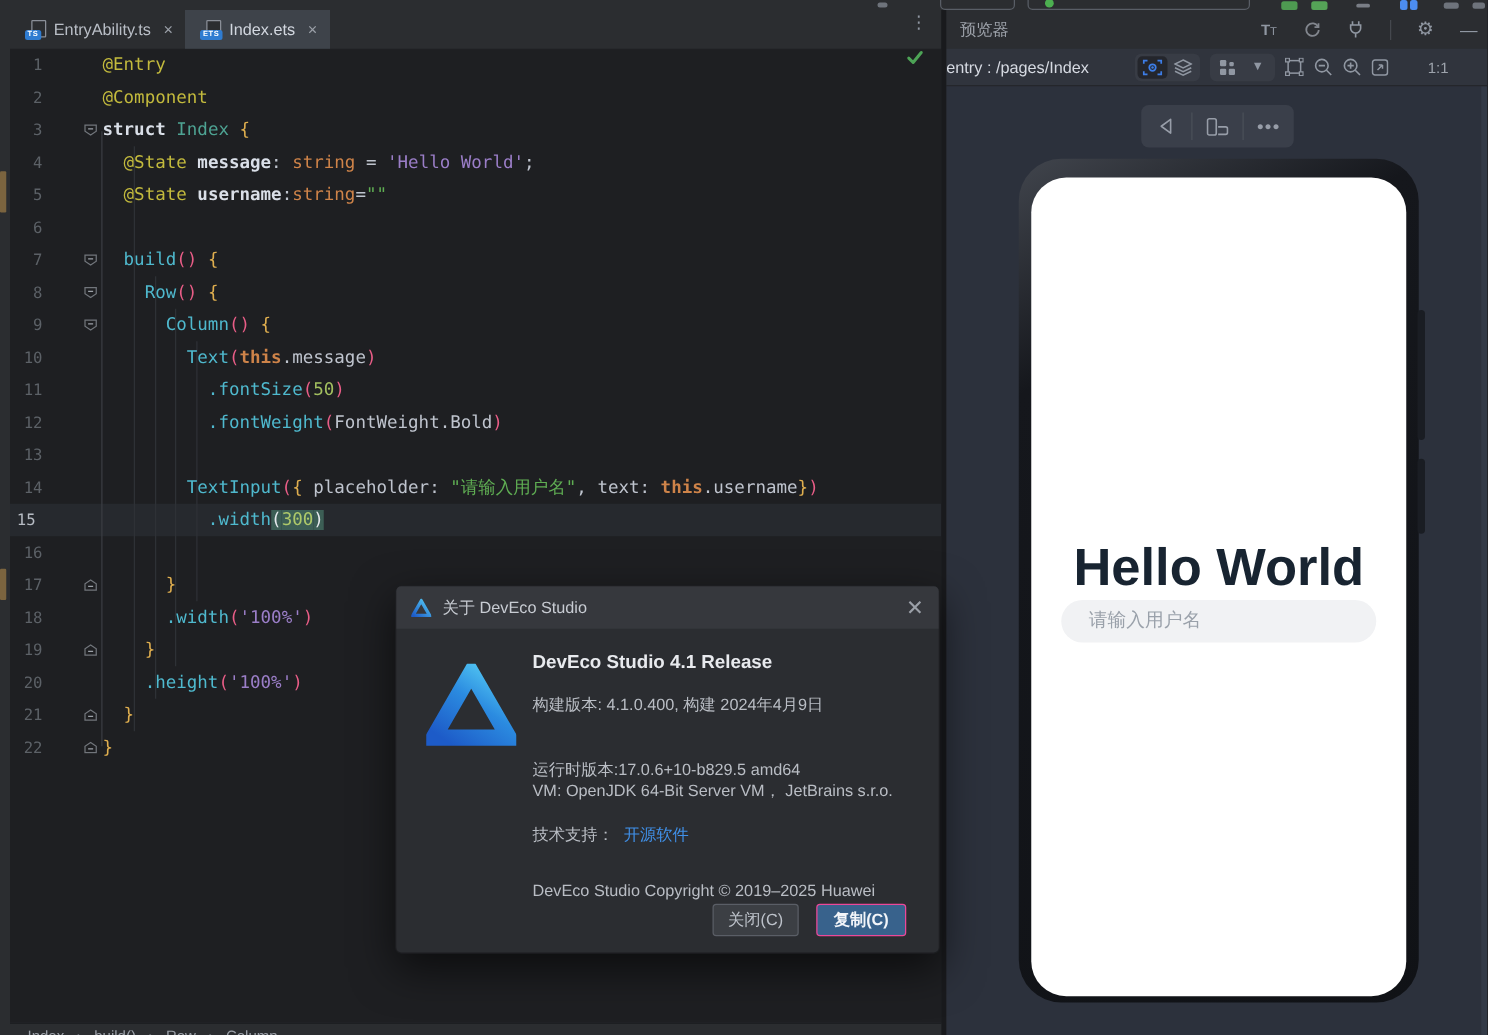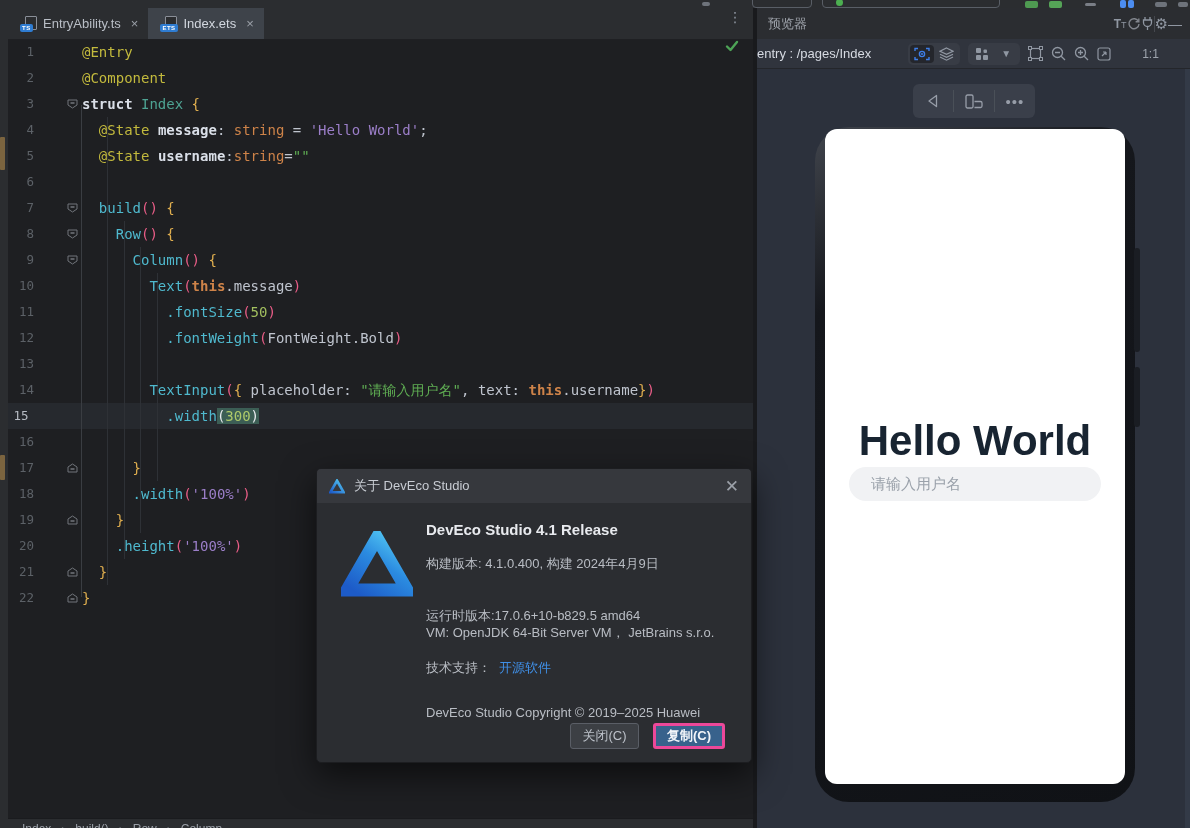--- a/index.html
+++ b/index.html
@@ -50,42 +50,42 @@
 
   #breadcrumbs{left:8px;top:818px;width:745px;height:10px;background:#2B2D30;border-top:1px solid #1A1B1E;
                overflow:hidden;font-size:12px;color:#9BA0A8;display:flex;gap:10px;padding:3px 0 0 14px;box-sizing:border-box;z-index:4;}
   .bc-sep{color:#6A6E75;}
 
   #divider-v{left:753px;top:8px;width:4px;height:820px;background:#191A1D;z-index:3;}
 
   
   #pv-header{left:757px;top:8px;width:433px;height:31px;background:#2B2D31;display:flex;align-items:center;z-index:2;}
   #pv-title{font-size:13px;color:#9DA2AA;margin-left:11px;}
-  #pv-header .icons{margin-left:auto;display:flex;align-items:center;gap:0;margin-right:8px;color:#9097A2;}
+  #pv-header .icons{margin-left:auto;display:flex;align-items:center;gap:21px;margin-right:8px;color:#9097A2;}
   .vdiv{width:1px;height:16px;background:#45484E;}
   #pv-toolbar{left:757px;top:39px;width:433px;height:29px;background:#30343D;border-bottom:1px solid #24262B;
               display:flex;align-items:center;z-index:2;}
   #pv-page{font-size:13px;color:#D6DAE2;white-space:nowrap;}
   .btn-group{display:flex;align-items:center;background:#383C45;border-radius:5px;padding:2px;height:22px;box-sizing:border-box;}
   .bg-btn{display:flex;align-items:center;justify-content:center;width:24px;height:18px;border-radius:4px;}
   .bg-btn.active{background:#24262C;}
   #pv-toolbar .right-icons{display:flex;align-items:center;gap:8px;margin-left:8px;color:#9097A2;overflow:hidden;}
   #zoom-label{font-size:12px;color:#9DA3AC;white-space:nowrap;margin-left:23px;}
 
   #pv-canvas{left:757px;top:68px;width:433px;height:760px;background:#2C313C;overflow:hidden;}
   #pv-scrollbar{position:absolute;right:0;top:0;width:5px;height:760px;background:#3A4150;opacity:.55;}
 
   #phone-toolbar{position:absolute;left:156px;top:16px;width:122px;height:34px;background:#3A3F4A;border-radius:6px;
                  display:flex;align-items:center;}
   .pt-btn{flex:1;display:flex;align-items:center;justify-content:center;height:100%;color:#979DA8;}
   .pt-sep{width:1px;height:22px;background:#4A5058;}
 
   #phone{position:absolute;left:58px;top:59px;width:320px;height:675px;border-radius:34px;
          background:linear-gradient(150deg,#41454d 0%,#15171c 22%,#101216 100%);}
-  #phone-screen{position:absolute;left:10px;top:2px;width:300px;height:655px;background:#ffffff;border-radius:12px;overflow:hidden;}
+  #phone-screen{position:absolute;left:10px;top:15px;width:300px;height:655px;background:#ffffff;border-radius:28px;overflow:hidden;}
   .side-btn{position:absolute;width:6px;background:#1A1D23;border-radius:3px;}
   #hello-text{position:absolute;left:0;top:288px;width:300px;text-align:center;
               font-size:42px;font-weight:bold;color:#182431;letter-spacing:0;}
   #phone-input{position:absolute;left:24px;top:338px;width:252px;height:34px;background:#F1F2F4;border-radius:17px;
                font-size:15px;color:#9AA1AA;line-height:34px;padding-left:22px;box-sizing:border-box;}
 
   
   #about{left:316px;top:468px;width:436px;height:295px;background:#2B2D31;border:1px solid #1C1D20;border-radius:5px;
          box-shadow:0 12px 34px rgba(0,0,0,.6);z-index:20;box-sizing:border-box;overflow:hidden;}
   #about-titlebar{height:34px;background:#36383D;display:flex;align-items:center;padding:0 12px;gap:9px;}
@@ -95,21 +95,21 @@
   .ab-line{position:absolute;left:109px;font-size:13px;color:#B9BDC4;white-space:nowrap;}
   #ab-product{top:52px;font-size:15px;font-weight:bold;color:#E8EAEE;}
   #ab-build{top:86px;}
   #ab-runtime{top:138px;}
   #ab-vm{top:155px;}
   #ab-support{top:190px;}
   #ab-link{color:#4090E8;margin-left:8px;}
   #ab-copyright{top:208px;margin-top:28px;}
   .dlg-btn{position:absolute;top:254px;height:26px;border-radius:3px;font-size:13px;display:flex;align-items:center;justify-content:center;box-sizing:border-box;}
   #btn-close{left:253px;width:69px;background:#3C3F44;border:1px solid #5A5E66;color:#BDC2CA;}
-  #btn-copy{left:336px;width:72px;background:#38628C;border:3px solid #ec4899;color:#F2F5F9;font-weight:bold;}
+  #btn-copy{left:336px;width:72px;background:#38628C;border:1px solid #ec4899;color:#F2F5F9;font-weight:bold;}
 
   svg{display:block;}
 </style>
 </head>
 <body>
 
 <div id="app">
 
   <div id="top-strip" class="abs">
     <div class="strip-btn" style="left:752px;top:-18px;width:58px;height:24px;"></div>

